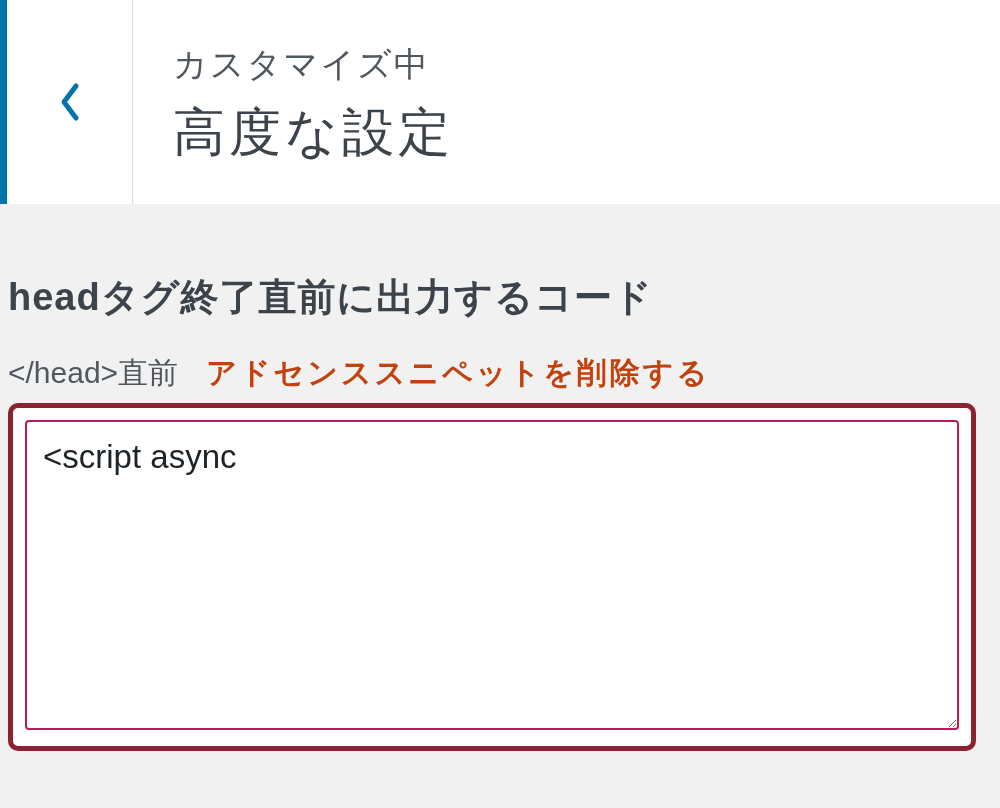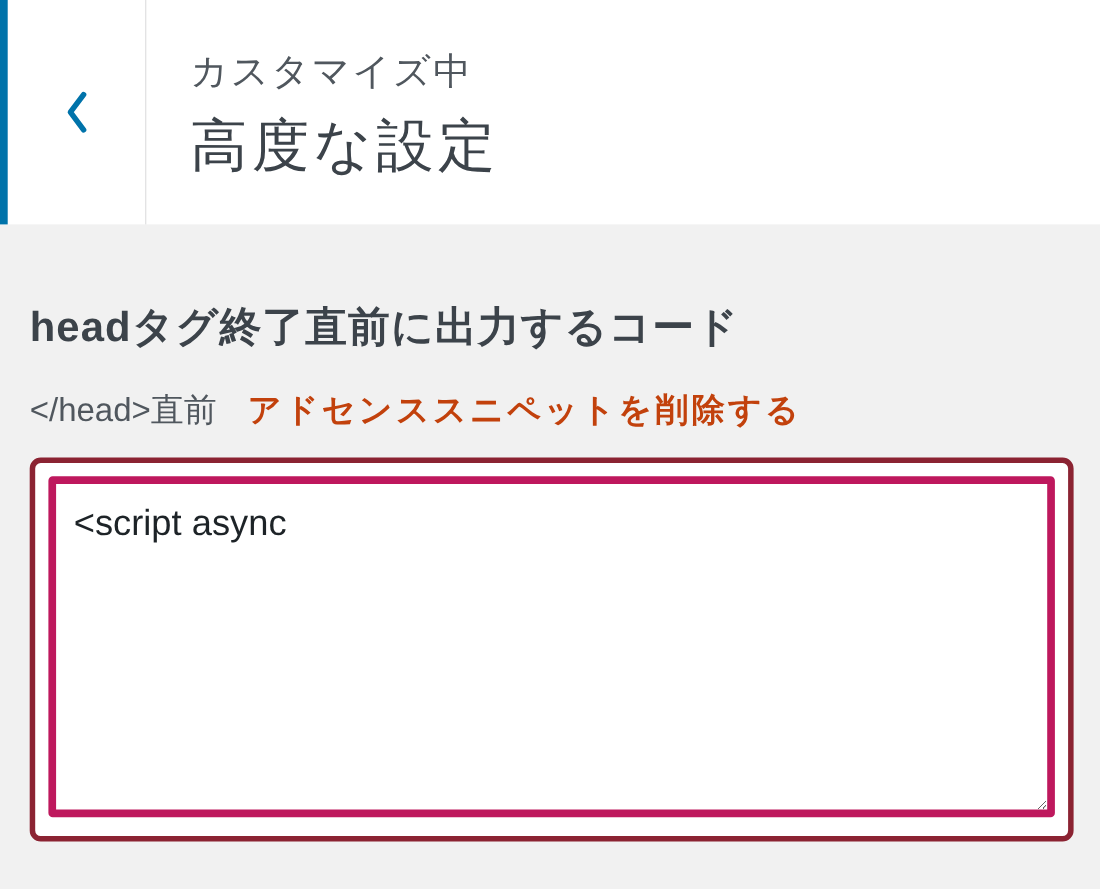--- a/index.html
+++ b/index.html
@@ -46,34 +46,34 @@
       margin-bottom: 10px;
     }
     .header-title {
       font-size: 52px;
       color: #3c434a;
       font-weight: 400;
       letter-spacing: 4px;
       text-align: center;
     }
     .content {
-      padding: 68px 24px 24px 27px;
+      padding: 68px 24px 24px 8px;
     }
     .section-title {
       font-size: 38px;
       font-weight: 700;
       color: #3c434a;
       margin-bottom: 30px;
       letter-spacing: 1px;
     }
     .description-row {
       display: flex;
       align-items: baseline;
       gap: 28px;
-      margin-bottom: 22px;
+      margin-bottom: 9px;
     }
     .description-label {
       font-size: 30px;
       color: #50575e;
       font-weight: 400;
     }
     .description-action {
       font-size: 30px;
       color: #c2410c;
       font-weight: 700;
@@ -81,21 +81,21 @@
     }
     .textarea-wrapper {
       border: 5px solid #8b2332;
       border-radius: 10px;
       background: #ffffff;
       padding: 12px;
     }
     .code-textarea {
       width: 100%;
       height: 310px;
-      border: 7px solid #be185d;
+      border: 2px solid #be185d;
       border-radius: 4px;
       background: #ffffff;
       font-family: -apple-system, BlinkMacSystemFont, sans-serif;
       font-size: 33px;
       color: #1d2327;
       padding: 12px 16px;
       resize: both;
       outline: none;
       line-height: 1.4;
     }

